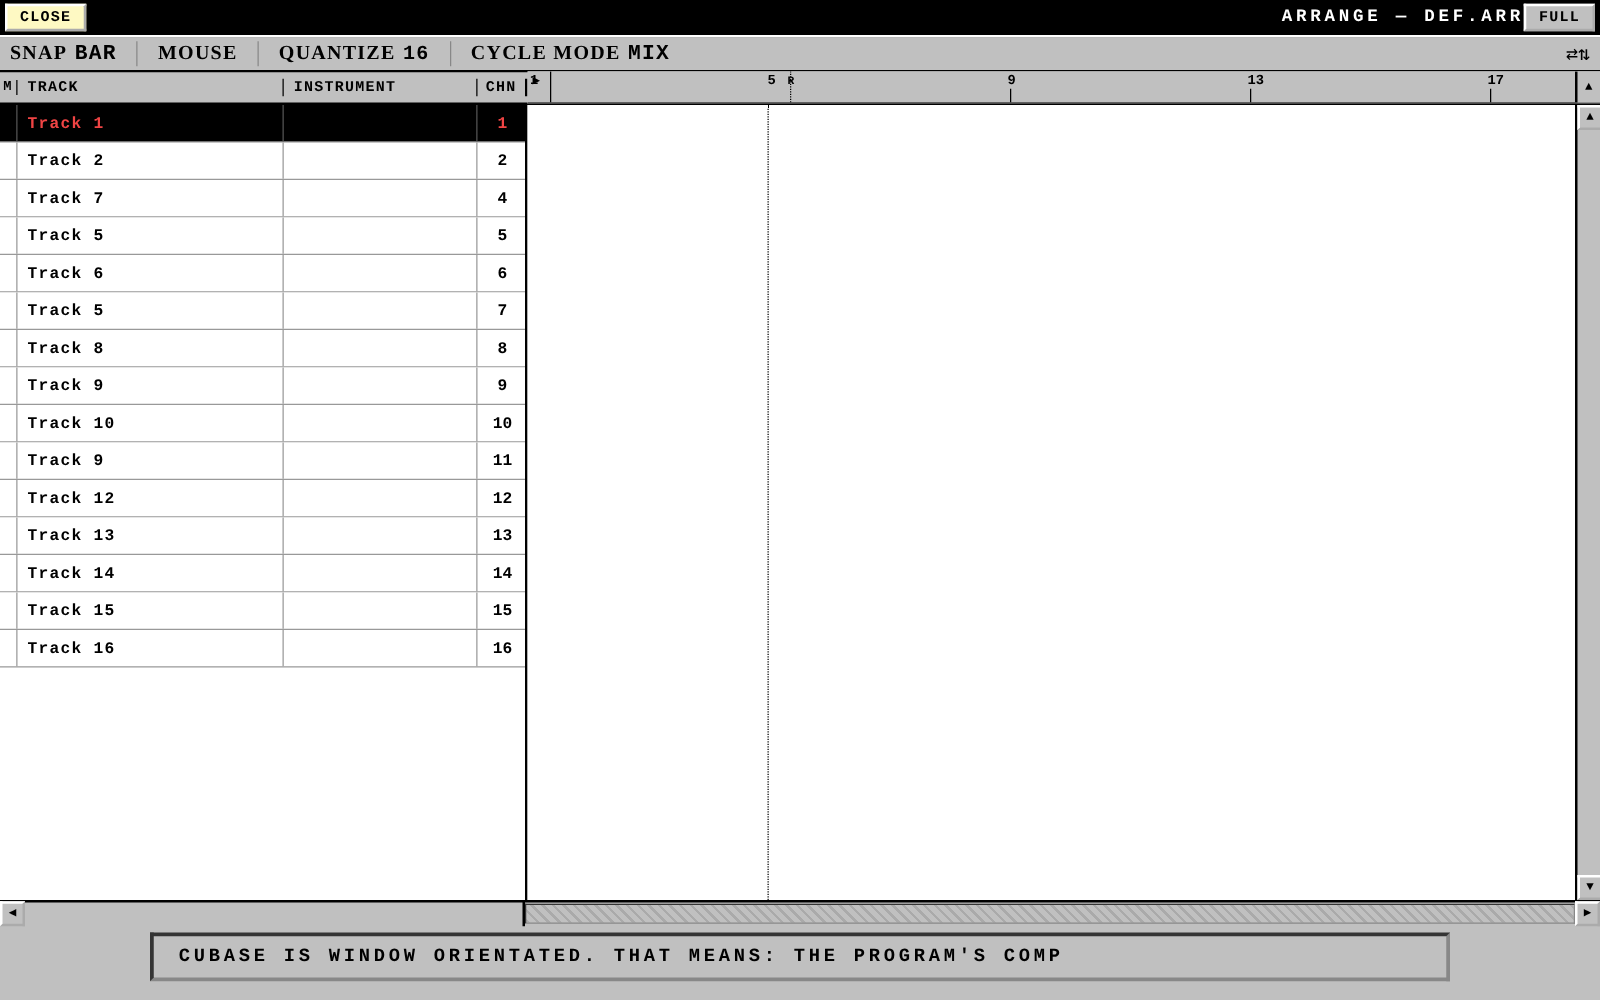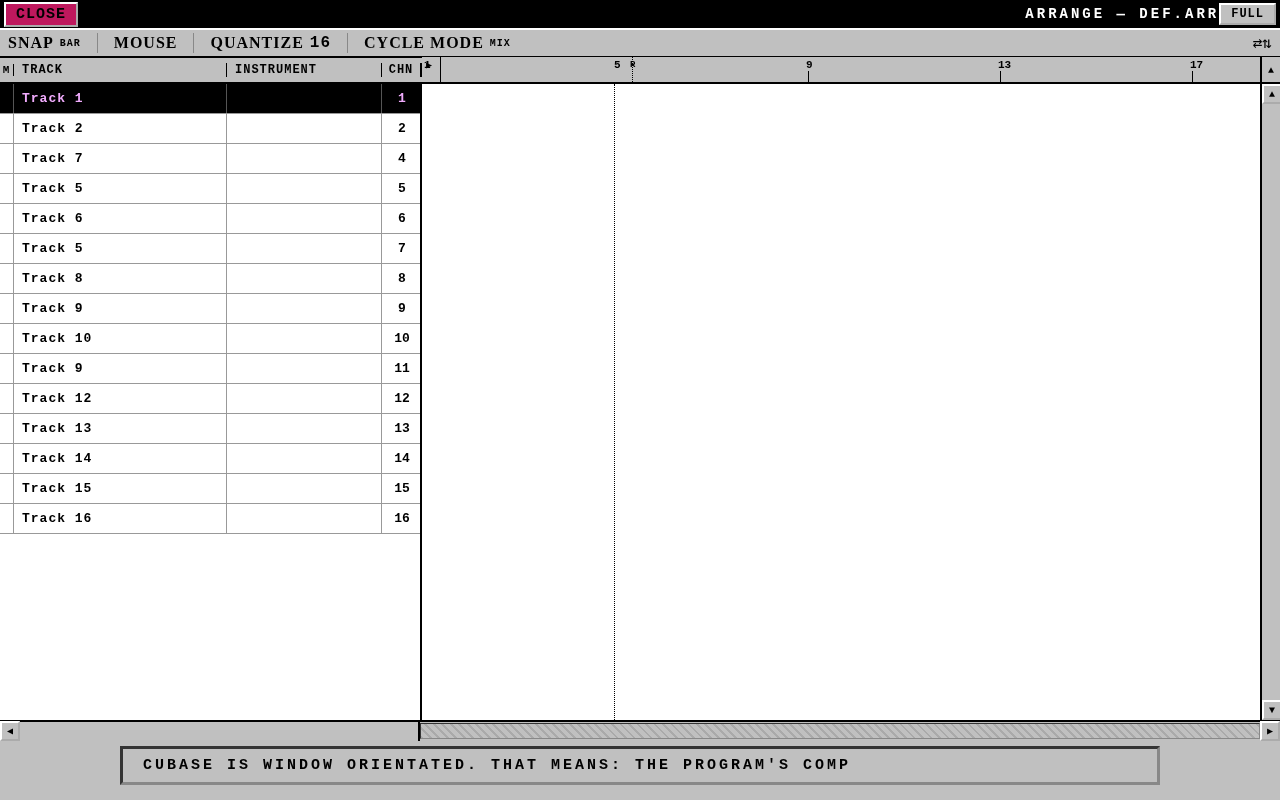--- a/index.html
+++ b/index.html
@@ -16,48 +16,48 @@
     #title-bar {
       display: flex;
       align-items: center;
       background: #000;
       color: #fff;
       height: 30px;
       padding: 0 4px;
       border-bottom: 2px solid #fff;
     }
     #close-button {
-      background: #be185d;
-      color: #000;
-      border: 2px outset #fff;
-      padding: 2px 10px;
-      font-family: 'Courier New', Courier, monospace;
-      font-size: 15px;
-      font-weight: bold;
-      cursor: pointer;
-      letter-spacing: 1px;
-    }
-    #title-text {
-      flex: 1;
-      text-align: right;
-      font-size: 14px;
-      font-weight: bold;
-      letter-spacing: 3px;
-    }
-    #full-button {
-      background: #c0c0c0;
+      background: #fef9c3;
       color: #000;
       border: 2px outset #fff;
       padding: 2px 10px;
       font-family: 'Courier New', Courier, monospace;
       font-size: 12px;
       font-weight: bold;
       cursor: pointer;
       letter-spacing: 1px;
     }
+    #title-text {
+      flex: 1;
+      text-align: right;
+      font-size: 14px;
+      font-weight: bold;
+      letter-spacing: 3px;
+    }
+    #full-button {
+      background: #c0c0c0;
+      color: #000;
+      border: 2px outset #fff;
+      padding: 2px 10px;
+      font-family: 'Courier New', Courier, monospace;
+      font-size: 12px;
+      font-weight: bold;
+      cursor: pointer;
+      letter-spacing: 1px;
+    }
 
     
     #toolbar {
       display: flex;
       align-items: center;
       background: #c0c0c0;
       height: 28px;
       border-bottom: 2px solid #000;
       padding: 0 8px;
       gap: 16px;
@@ -69,21 +69,21 @@
     }
     .toolbar-label {
       font-weight: bold;
       font-size: 16px;
       letter-spacing: 1px;
       color: #000;
       font-family: Liberation Serif, serif;
     }
     .toolbar-value {
       font-weight: bold;
-      font-size: 10px;
+      font-size: 17px;
       letter-spacing: 1px;
       color: #000;
     }
     .toolbar-separator {
       width: 1px;
       height: 20px;
       background: #888;
     }
 
     
@@ -177,21 +177,21 @@
     
     .track-row {
       display: flex;
       height: 30px;
       align-items: center;
       border-bottom: 1px solid #999;
       background: #fff;
     }
     .track-row.selected {
       background: #000;
-      color: #f0abfc;
+      color: #ef4444;
     }
     .track-row-m {
       width: 14px;
       min-width: 14px;
       border-right: 1px solid #999;
       height: 100%;
       display: flex;
       align-items: center;
       justify-content: center;
     }

